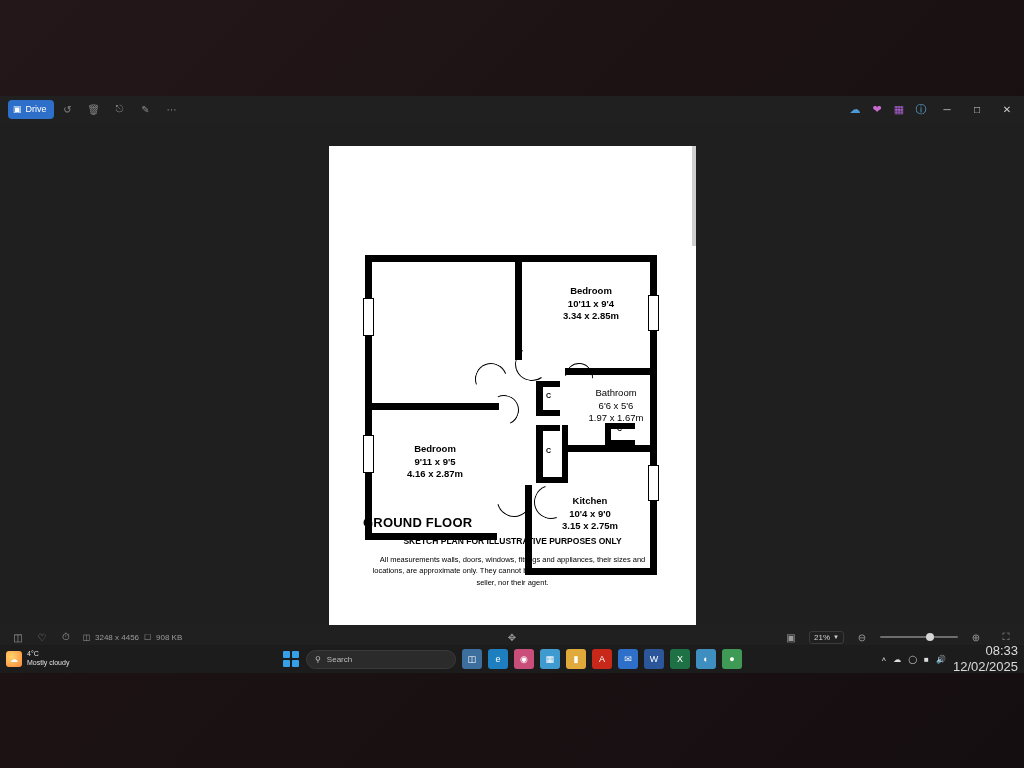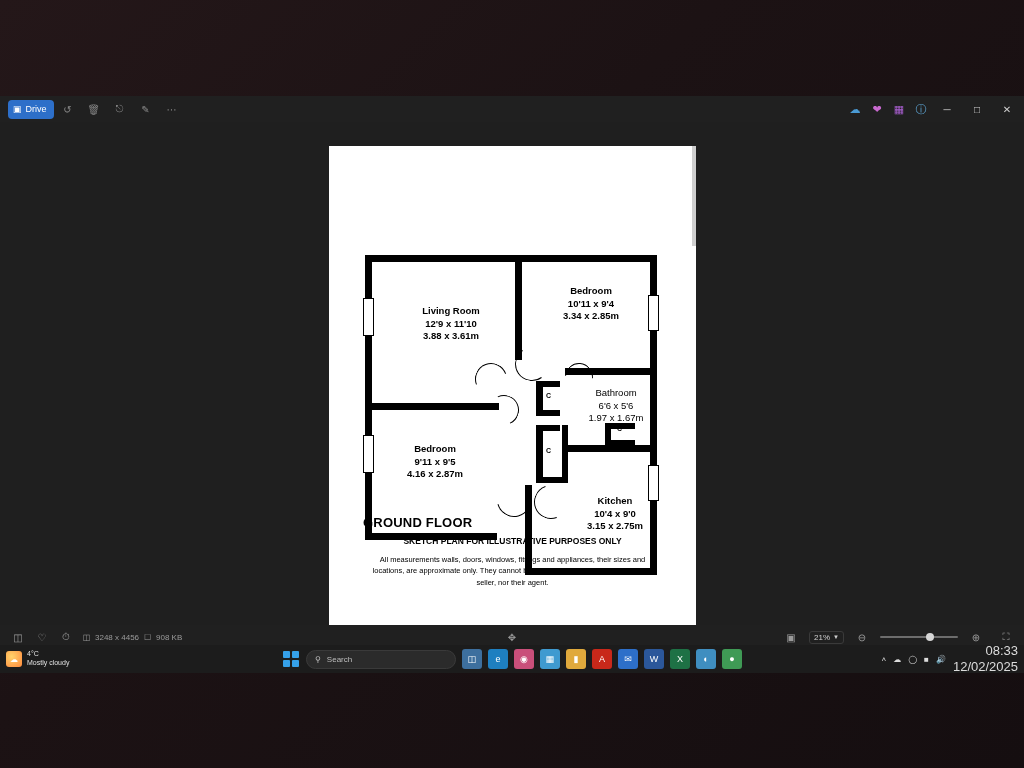--- a/index.html
+++ b/index.html
@@ -347,45 +347,40 @@
           <div class="white-gap" style="left:319px; top:110px; width:11px; height:36px; background:#fff; border:1.5px solid #000;"></div>
           <div class="white-gap" style="left:319px; top:280px; width:11px; height:36px; background:#fff; border:1.5px solid #000;"></div>
 
           <div class="door" style="left:186px; top:162px; width:34px; height:34px; transform: rotate(10deg);"></div>
           <div class="door" style="left:146px; top:178px; width:32px; height:32px; transform: rotate(115deg);"></div>
           <div class="door" style="left:160px; top:210px; width:30px; height:30px; transform: rotate(200deg);"></div>
           <div class="door" style="left:168px; top:298px; width:34px; height:34px; transform: rotate(300deg);"></div>
           <div class="door" style="left:205px; top:300px; width:34px; height:34px; transform: rotate(25deg);"></div>
           <div class="door" style="left:236px; top:178px; width:28px; height:28px; transform: rotate(140deg);"></div>
 
-          <div class="room-label" style="left:62px; top:120px; width:120px;">
-            <div>Living Room</div>
-            <div>12'9 x 11'10</div>
-            <div>3.88 x 3.61m</div>
-          </div>
 
           <div class="room-label" style="left:202px; top:100px; width:120px;">
             <div>Bedroom</div>
             <div>10'11 x 9'4</div>
             <div>3.34 x 2.85m</div>
           </div>
 
           <div class="room-label" style="left:222px; top:202px; width:130px; font-weight:normal;">
             <div>Bathroom</div>
             <div>6'6 x 5'6</div>
             <div>1.97 x 1.67m</div>
           </div>
 
           <div class="room-label" style="left:46px; top:258px; width:120px;">
             <div>Bedroom</div>
             <div>9'11 x 9'5</div>
             <div>4.16 x 2.87m</div>
           </div>
 
-          <div class="room-label" style="left:226px; top:310px; width:120px;">
+          <div class="room-label" style="left:201px; top:310px; width:120px;">
             <div>Kitchen</div>
             <div>10'4 x 9'0</div>
             <div>3.15 x 2.75m</div>
           </div>
 
           <div class="cl" style="left:217px; top:207px;">C</div>
           <div class="cl" style="left:217px; top:262px;">C</div>
           <div class="cl" style="left:288px; top:240px;">C</div>
         </div>
 

